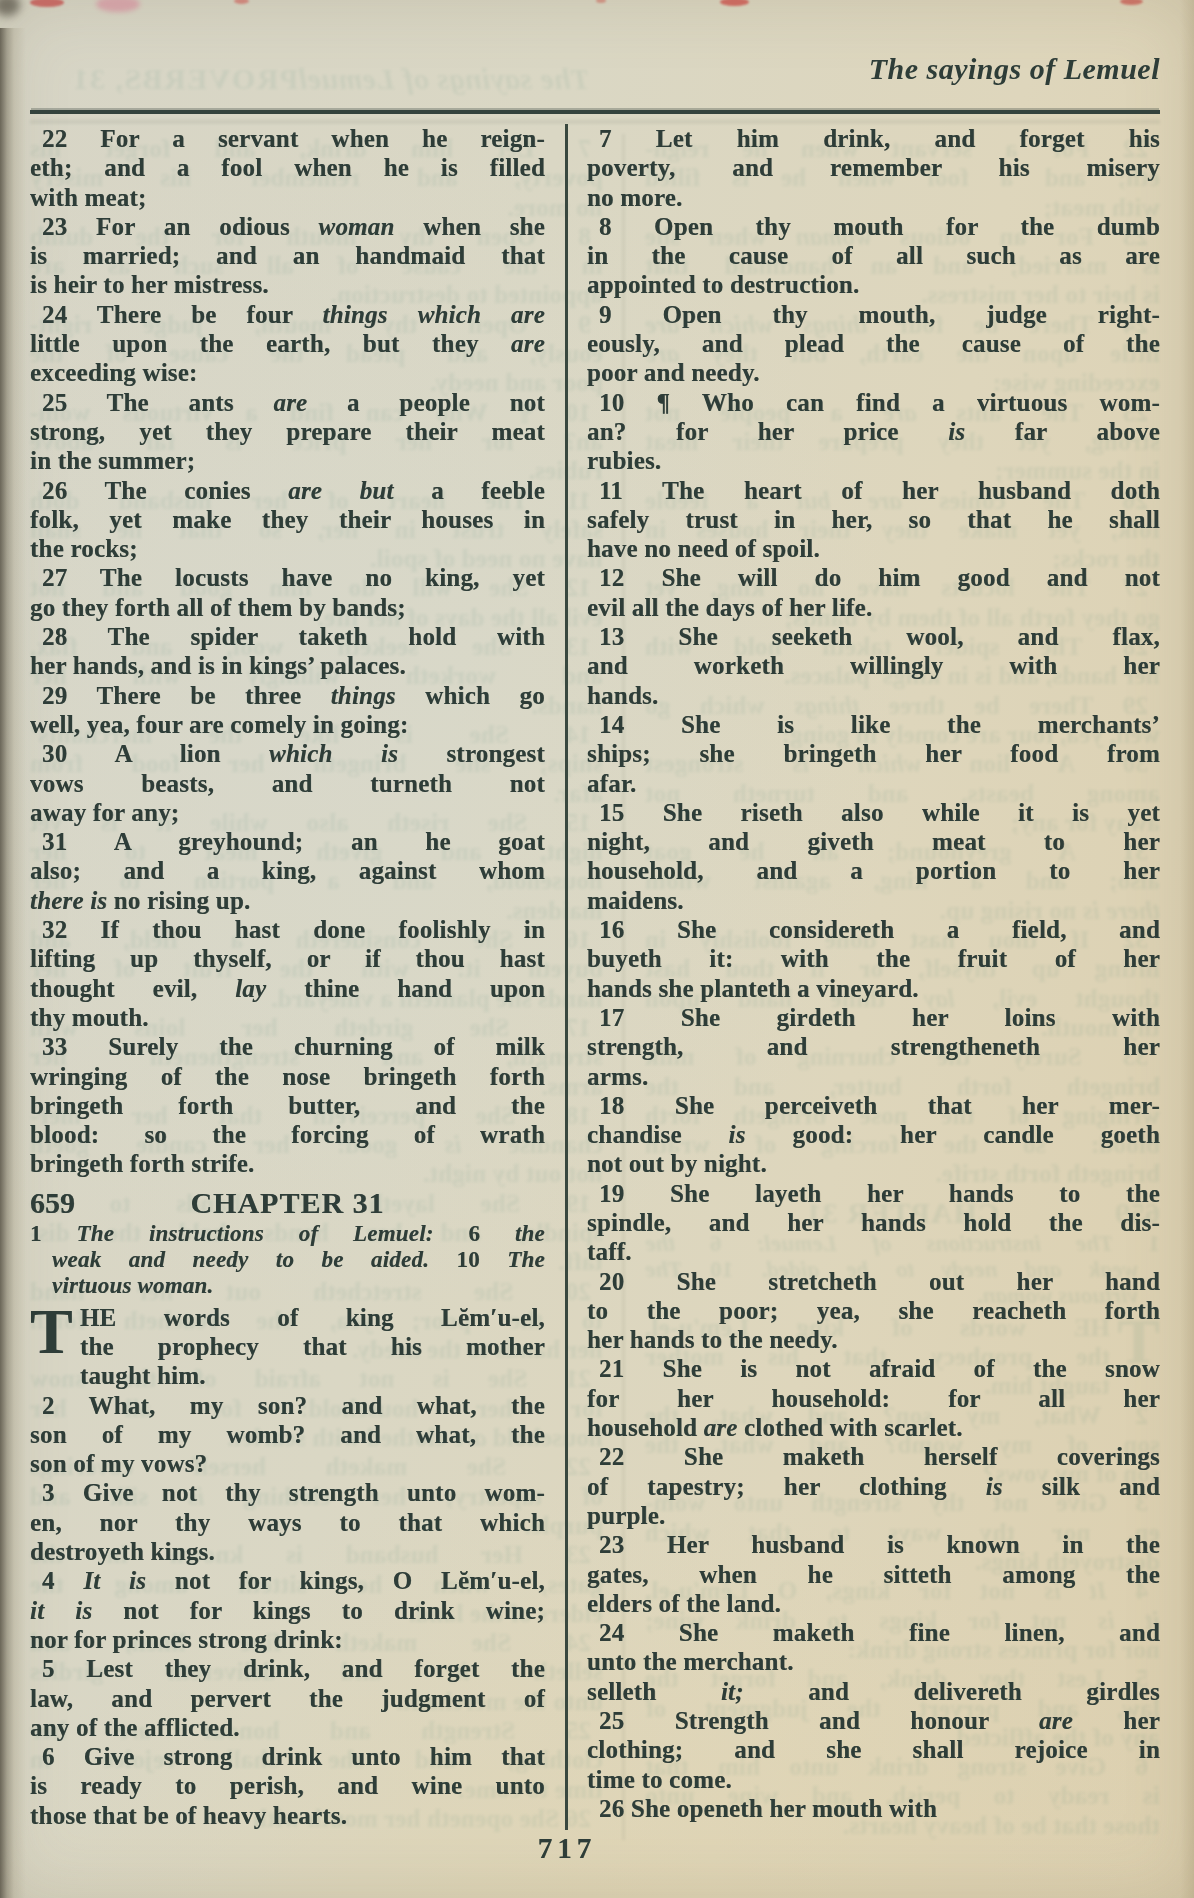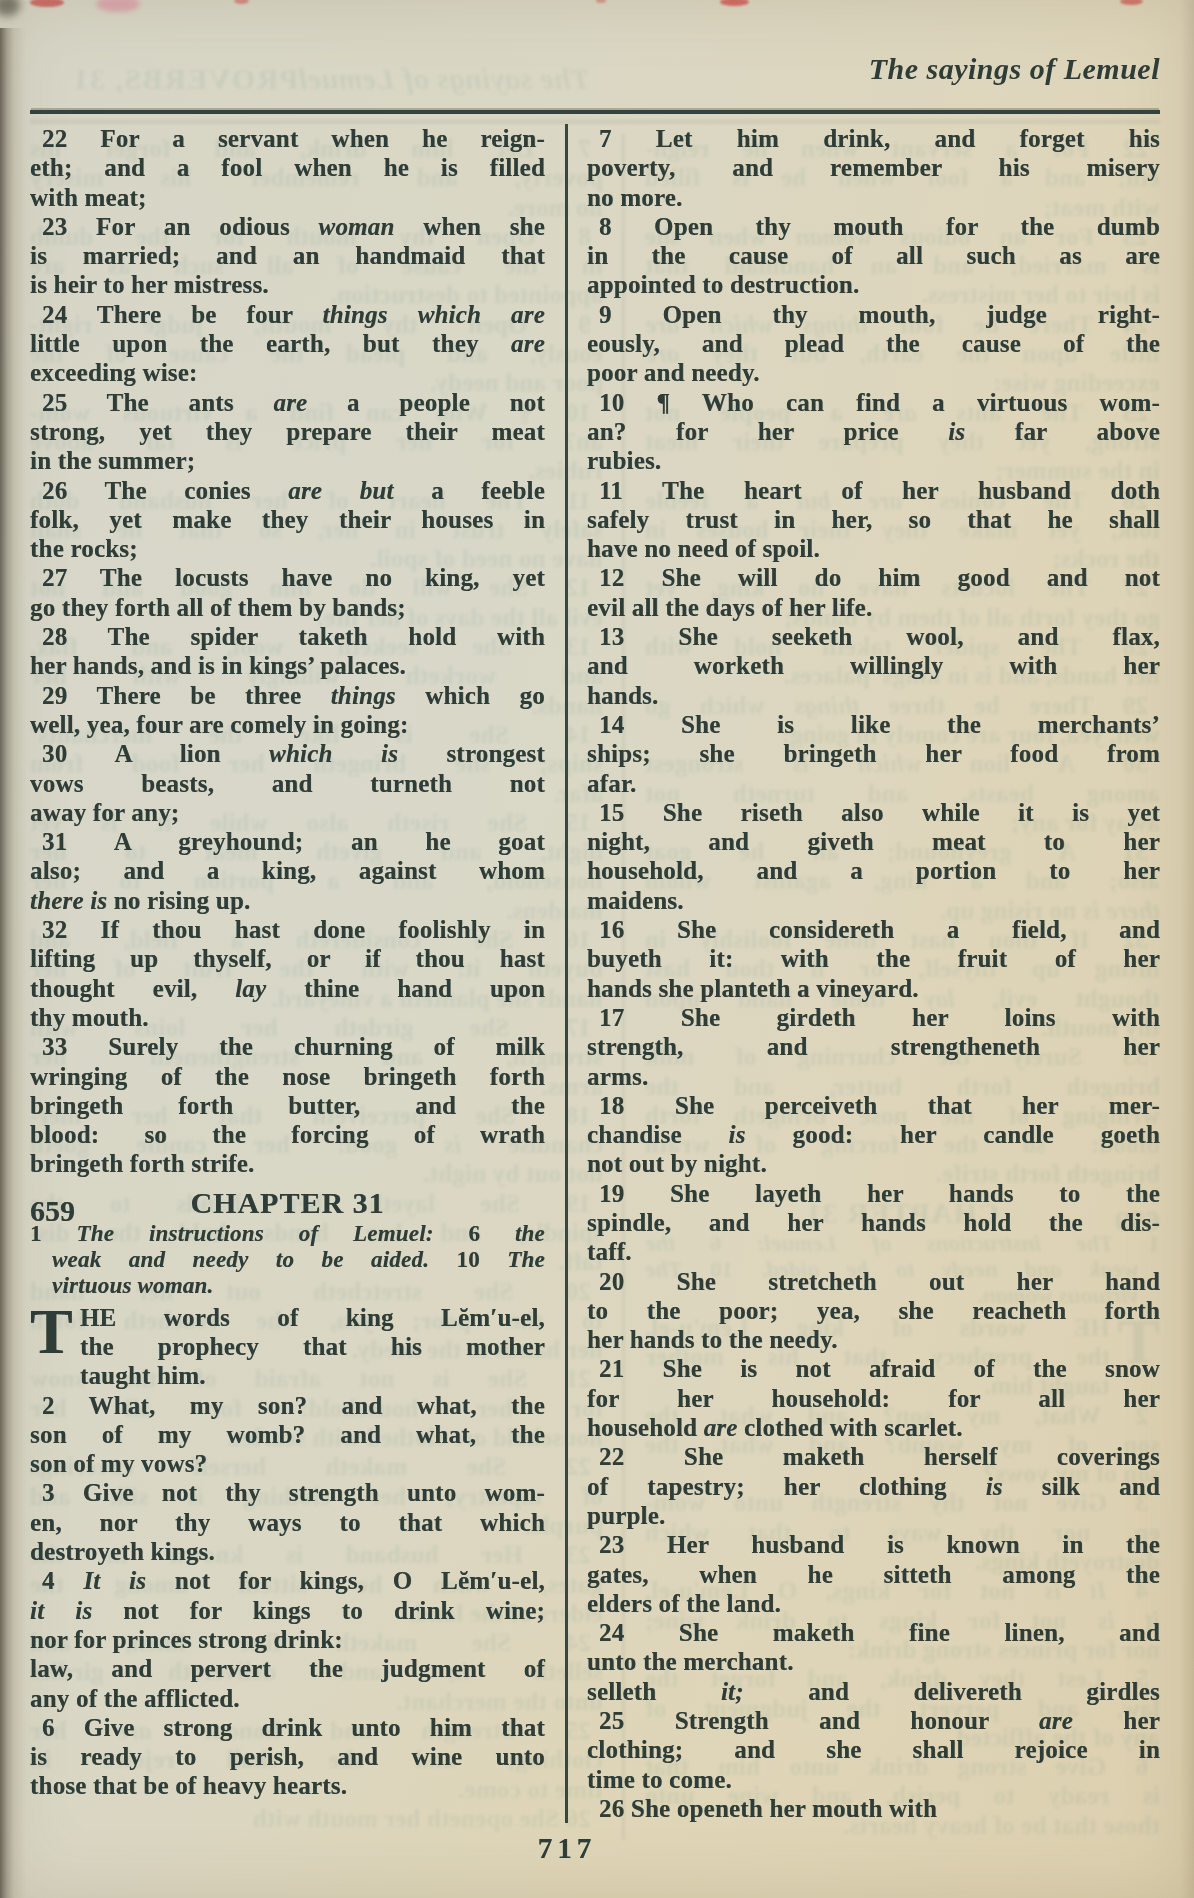--- a/index.html
+++ b/index.html
@@ -55,21 +55,21 @@
        text-shadow:.3px .3px .4px rgba(46,61,56,.55);}
   .col-left{width:515px;}
   .divider{width:3px;align-self:stretch;background:#39483f;margin-left:20px;margin-right:19px;}
   .col-right{flex:1;}
 
   .line{text-align:justify;text-align-last:justify;white-space:normal;}
   .line.first{text-indent:12px;}
   .line.last{text-align-last:left;}
 
   .chapter-head{position:relative;text-align:center;font-size:30px;line-height:36px;margin-top:6px;letter-spacing:1px;}
-  .ch-num{position:absolute;left:0;top:8px;letter-spacing:0;}
+  .ch-num{position:absolute;left:0;top:0;letter-spacing:0;}
   .summary{font-size:23px;line-height:26px;margin-bottom:4px;letter-spacing:.2px;}
   .sline{text-align:justify;text-align-last:justify;}
   .sline.cont{padding-left:22px;}
   .sline.last{text-align-last:left;}
   .summary i{}
 
   .verse{position:relative;}
   .dropcap{float:left;font-size:64px;line-height:50px;height:56px;padding-top:4px;margin-right:7px;}
 
   .pagenum-row{position:absolute;left:30px;top:1832px;width:1074px;text-align:center;}
@@ -377,20 +377,21 @@
             <div class="line first">3 Give not thy strength unto wom-</div>
             <div class="line">en, nor thy ways to that which</div>
             <div class="line last">destroyeth kings.</div>
           </div>
           <div class="verse">
             <div class="line first">4 <i>It is</i> not for kings, O Lĕm′u-el,</div>
             <div class="line"><i>it is</i> not for kings to drink wine;</div>
             <div class="line last">nor for princes strong drink:</div>
           </div>
           <div class="verse">
+            <div class="line first">5 Lest they drink, and forget the</div>
             <div class="line">law, and pervert the judgment of</div>
             <div class="line last">any of the afflicted.</div>
           </div>
           <div class="verse">
             <div class="line first">6 Give strong drink unto him that</div>
             <div class="line">is ready to perish, and wine unto</div>
             <div class="line last">those that be of heavy hearts.</div>
           </div>
         </div>
       <div class="divider"></div>

